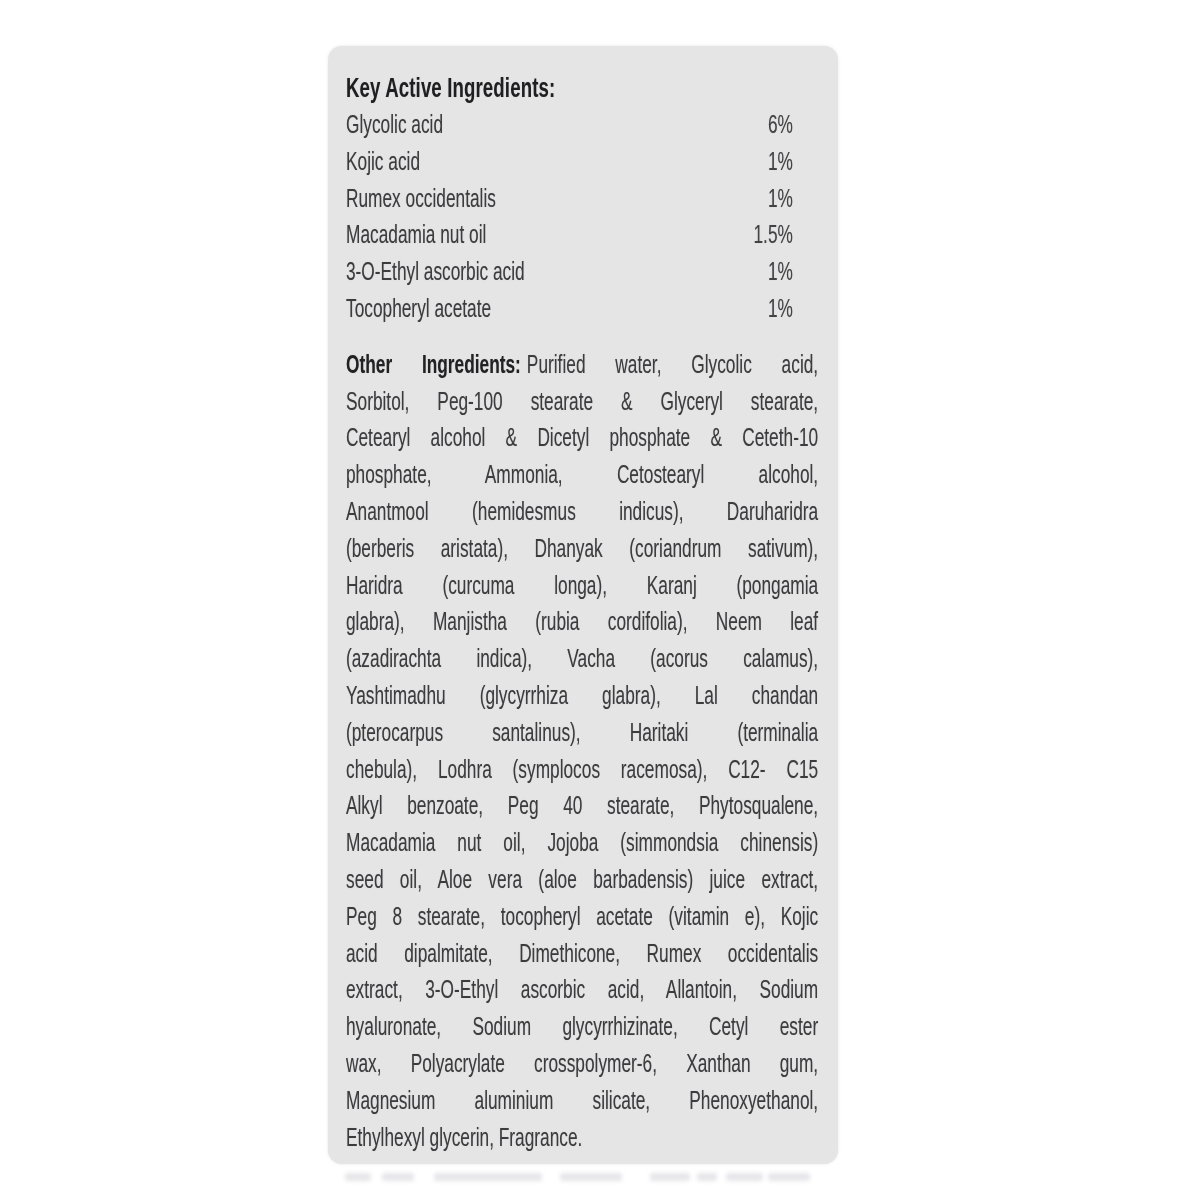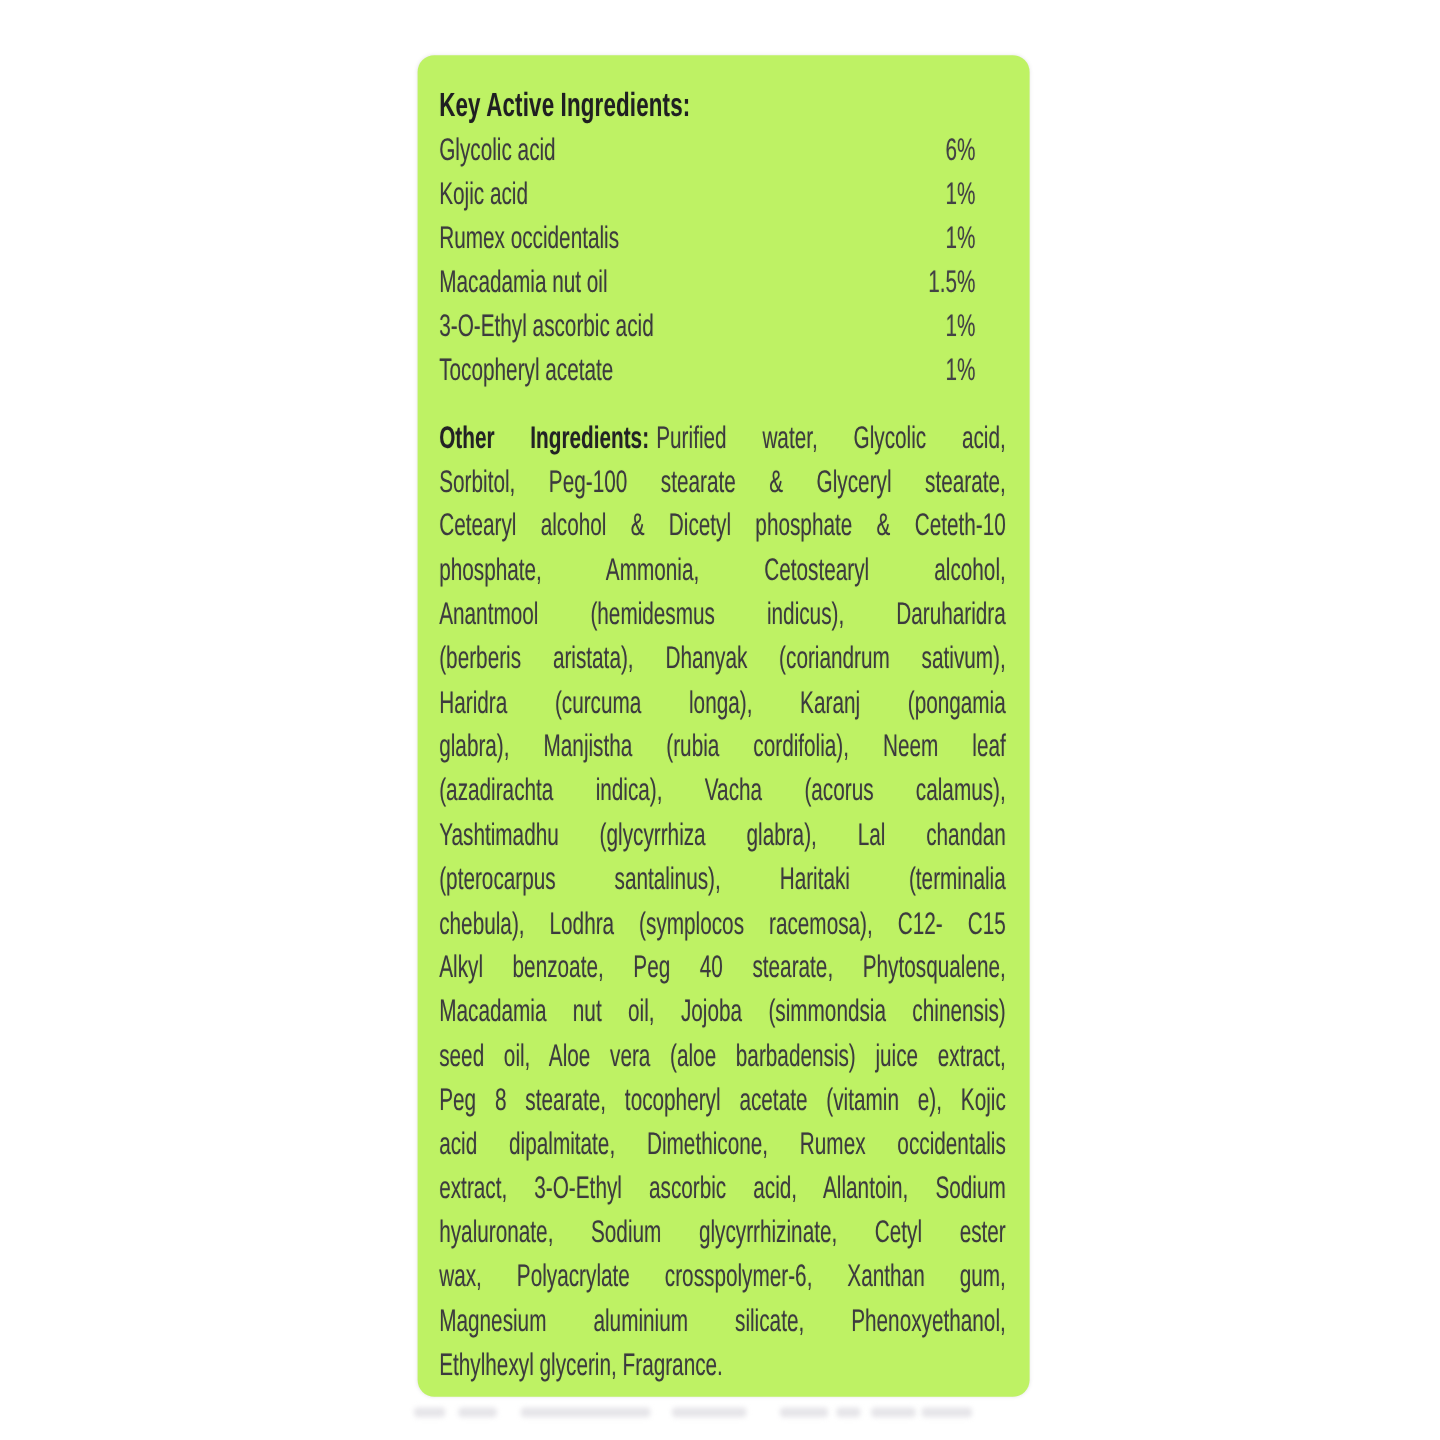--- a/index.html
+++ b/index.html
@@ -12,25 +12,25 @@
     font-family: "Liberation Sans", sans-serif;
   }
   .page {
     position: relative;
     width: 1200px;
     height: 1200px;
     background: #ffffff;
   }
   .label-card {
     position: absolute;
-    left: 348px;
+    left: 328px;
     top: 46px;
     width: 510px;
     height: 1118px;
-    background: #bef264;
+    background: #e5e5e5;
     border-radius: 14px;
     box-shadow: 0 0 3px rgba(120,118,125,0.18);
   }
   
   .content {
     position: absolute;
     left: 18px;
     top: 23px;
     width: 710px;
     transform: scaleX(0.665);

